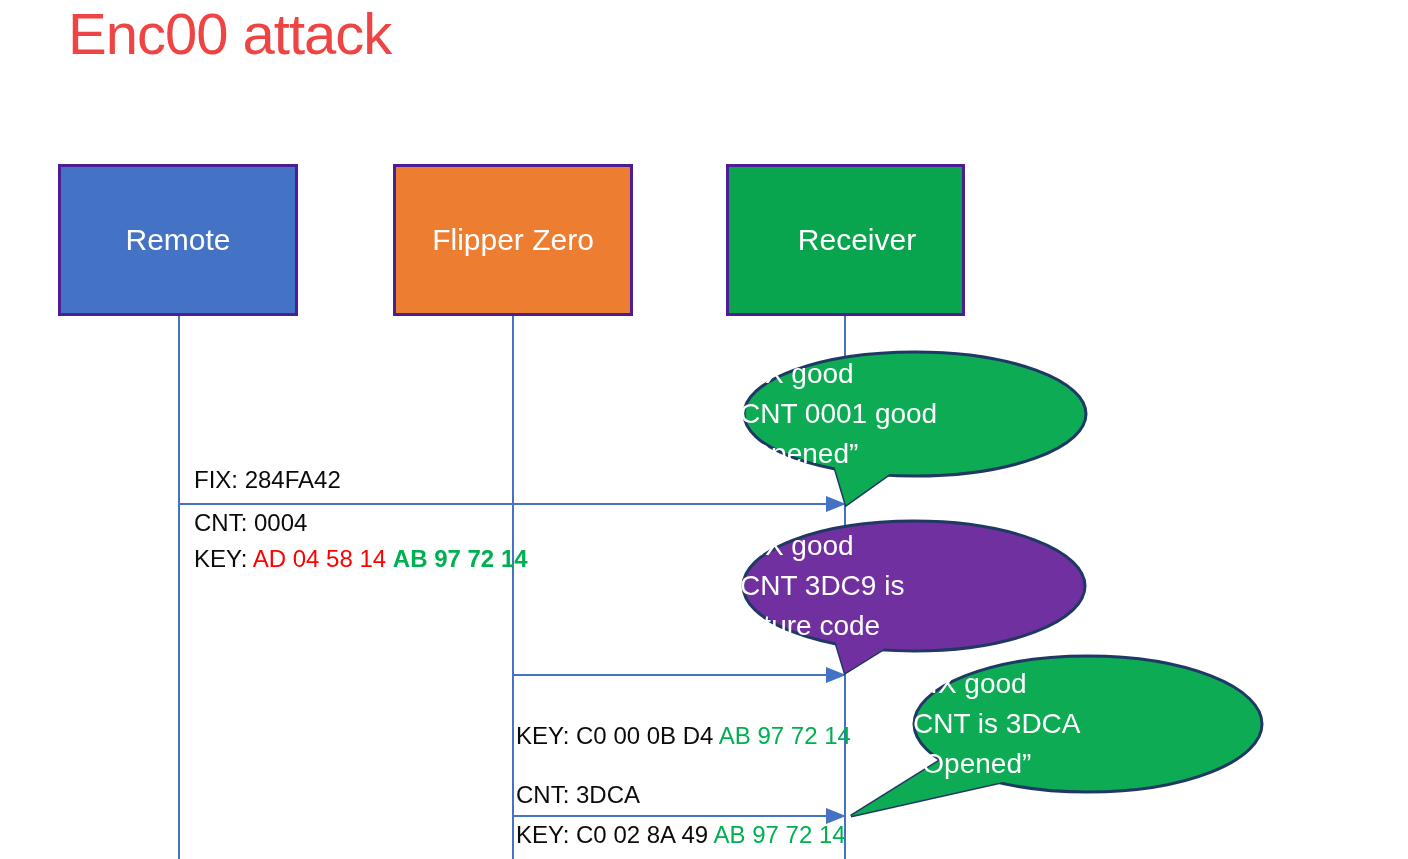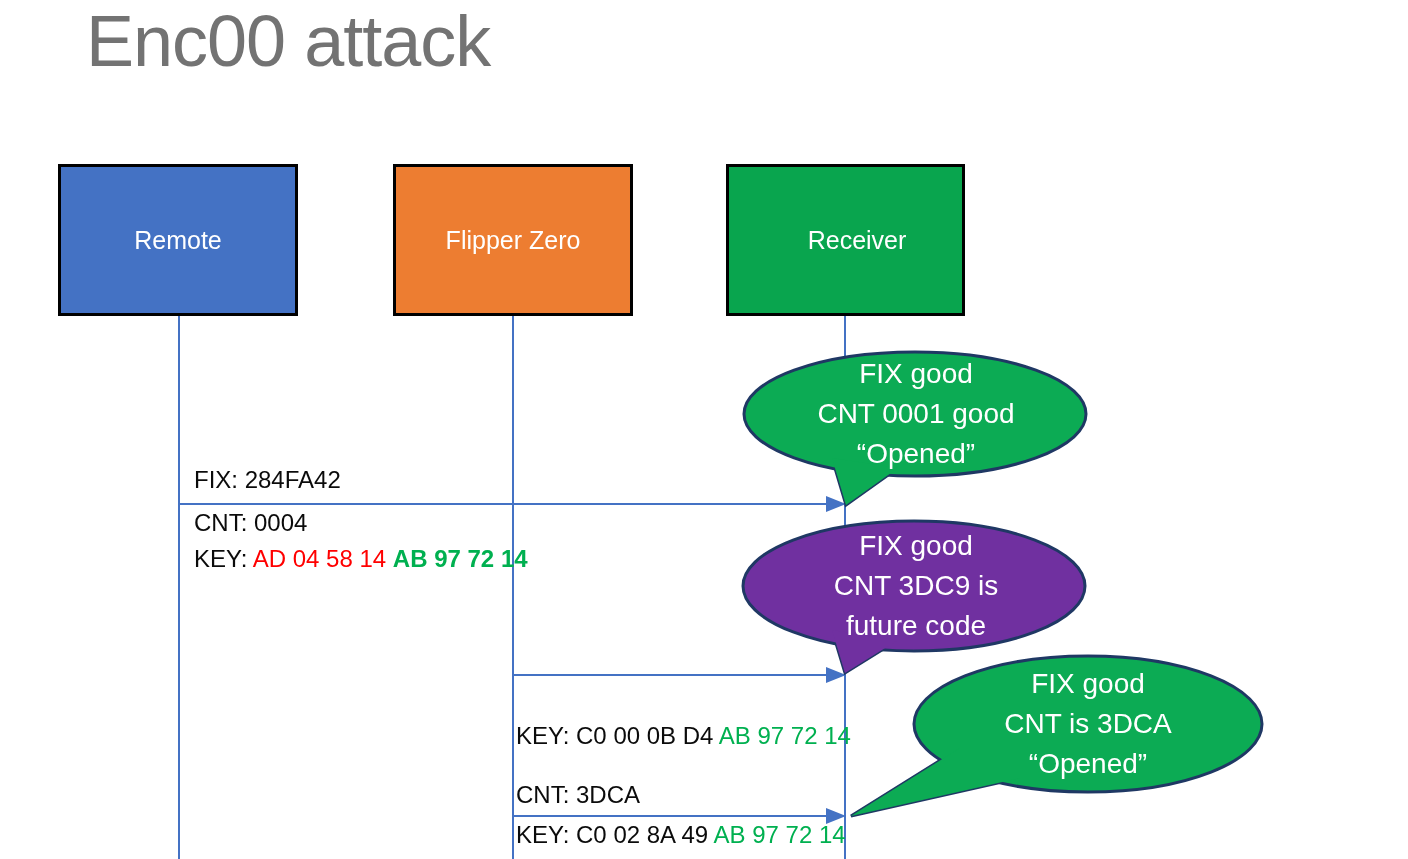--- a/index.html
+++ b/index.html
@@ -1,44 +1,44 @@
 <!DOCTYPE html>
 <html><head>
 <meta charset="utf-8">
 <style>
   html,body{margin:0;padding:0;background:#fff;}
   .canvas{position:relative;width:1408px;height:859px;background:#ffffff;overflow:hidden;
           font-family:"Liberation Sans",sans-serif;}
-  .title{position:absolute;left:86px;top:0px;font-size:72px;font-weight:300;color:#737373;
+  .title{position:absolute;left:68px;top:0px;font-size:58px;font-weight:300;color:#ef4444;
          letter-spacing:-1px;white-space:nowrap;}
   
-  .actor{position:absolute;top:164px;width:240px;height:152px;border:3px solid #000000;
+  .actor{position:absolute;top:164px;width:240px;height:152px;border:3px solid #4c1d95;
          box-sizing:border-box;display:flex;align-items:center;justify-content:center;
-         color:#ffffff;font-size:25px;white-space:nowrap;}
+         color:#ffffff;font-size:30px;white-space:nowrap;}
   .actor-remote{left:58px;background:#4472C4;}
   .actor-flipper{left:393px;background:#ED7D31;}
   .actor-receiver{left:726px;width:239px;background:#09A54E;padding-left:23px;}
   
   .lifeline{position:absolute;top:316px;width:2px;height:543px;background:#4472C4;}
   .lifeline-remote{left:178px;}
   .lifeline-flipper{left:512px;}
   .lifeline-receiver{left:844px;}
   
   .msg-line{position:absolute;height:2px;background:#4472C4;}
   .arrowhead{position:absolute;width:0;height:0;border-top:8px solid transparent;
              border-bottom:8px solid transparent;border-left:20px solid #4472C4;}
   
   .msg-text{position:absolute;font-size:24px;color:#0b0b0b;white-space:pre;}
   .key-red{color:#FF0000;}
   .key-green{color:#00B050;}
   .key-green-bold{color:#00B050;font-weight:700;}
   
   .callout{position:absolute;}
   .callout svg{position:absolute;left:0;top:0;display:block;}
-  .callout-text{position:absolute;text-align:center;color:#ffffff;font-size:28px;
+  .callout-text{position:absolute;text-align:left;color:#ffffff;font-size:28px;
                 line-height:40px;white-space:nowrap;}
 </style>
 </head>
 <body>
 
 <div class="canvas">
 
   <div class="title">Enc00 attack</div>
 
   <div class="actor actor-remote">

